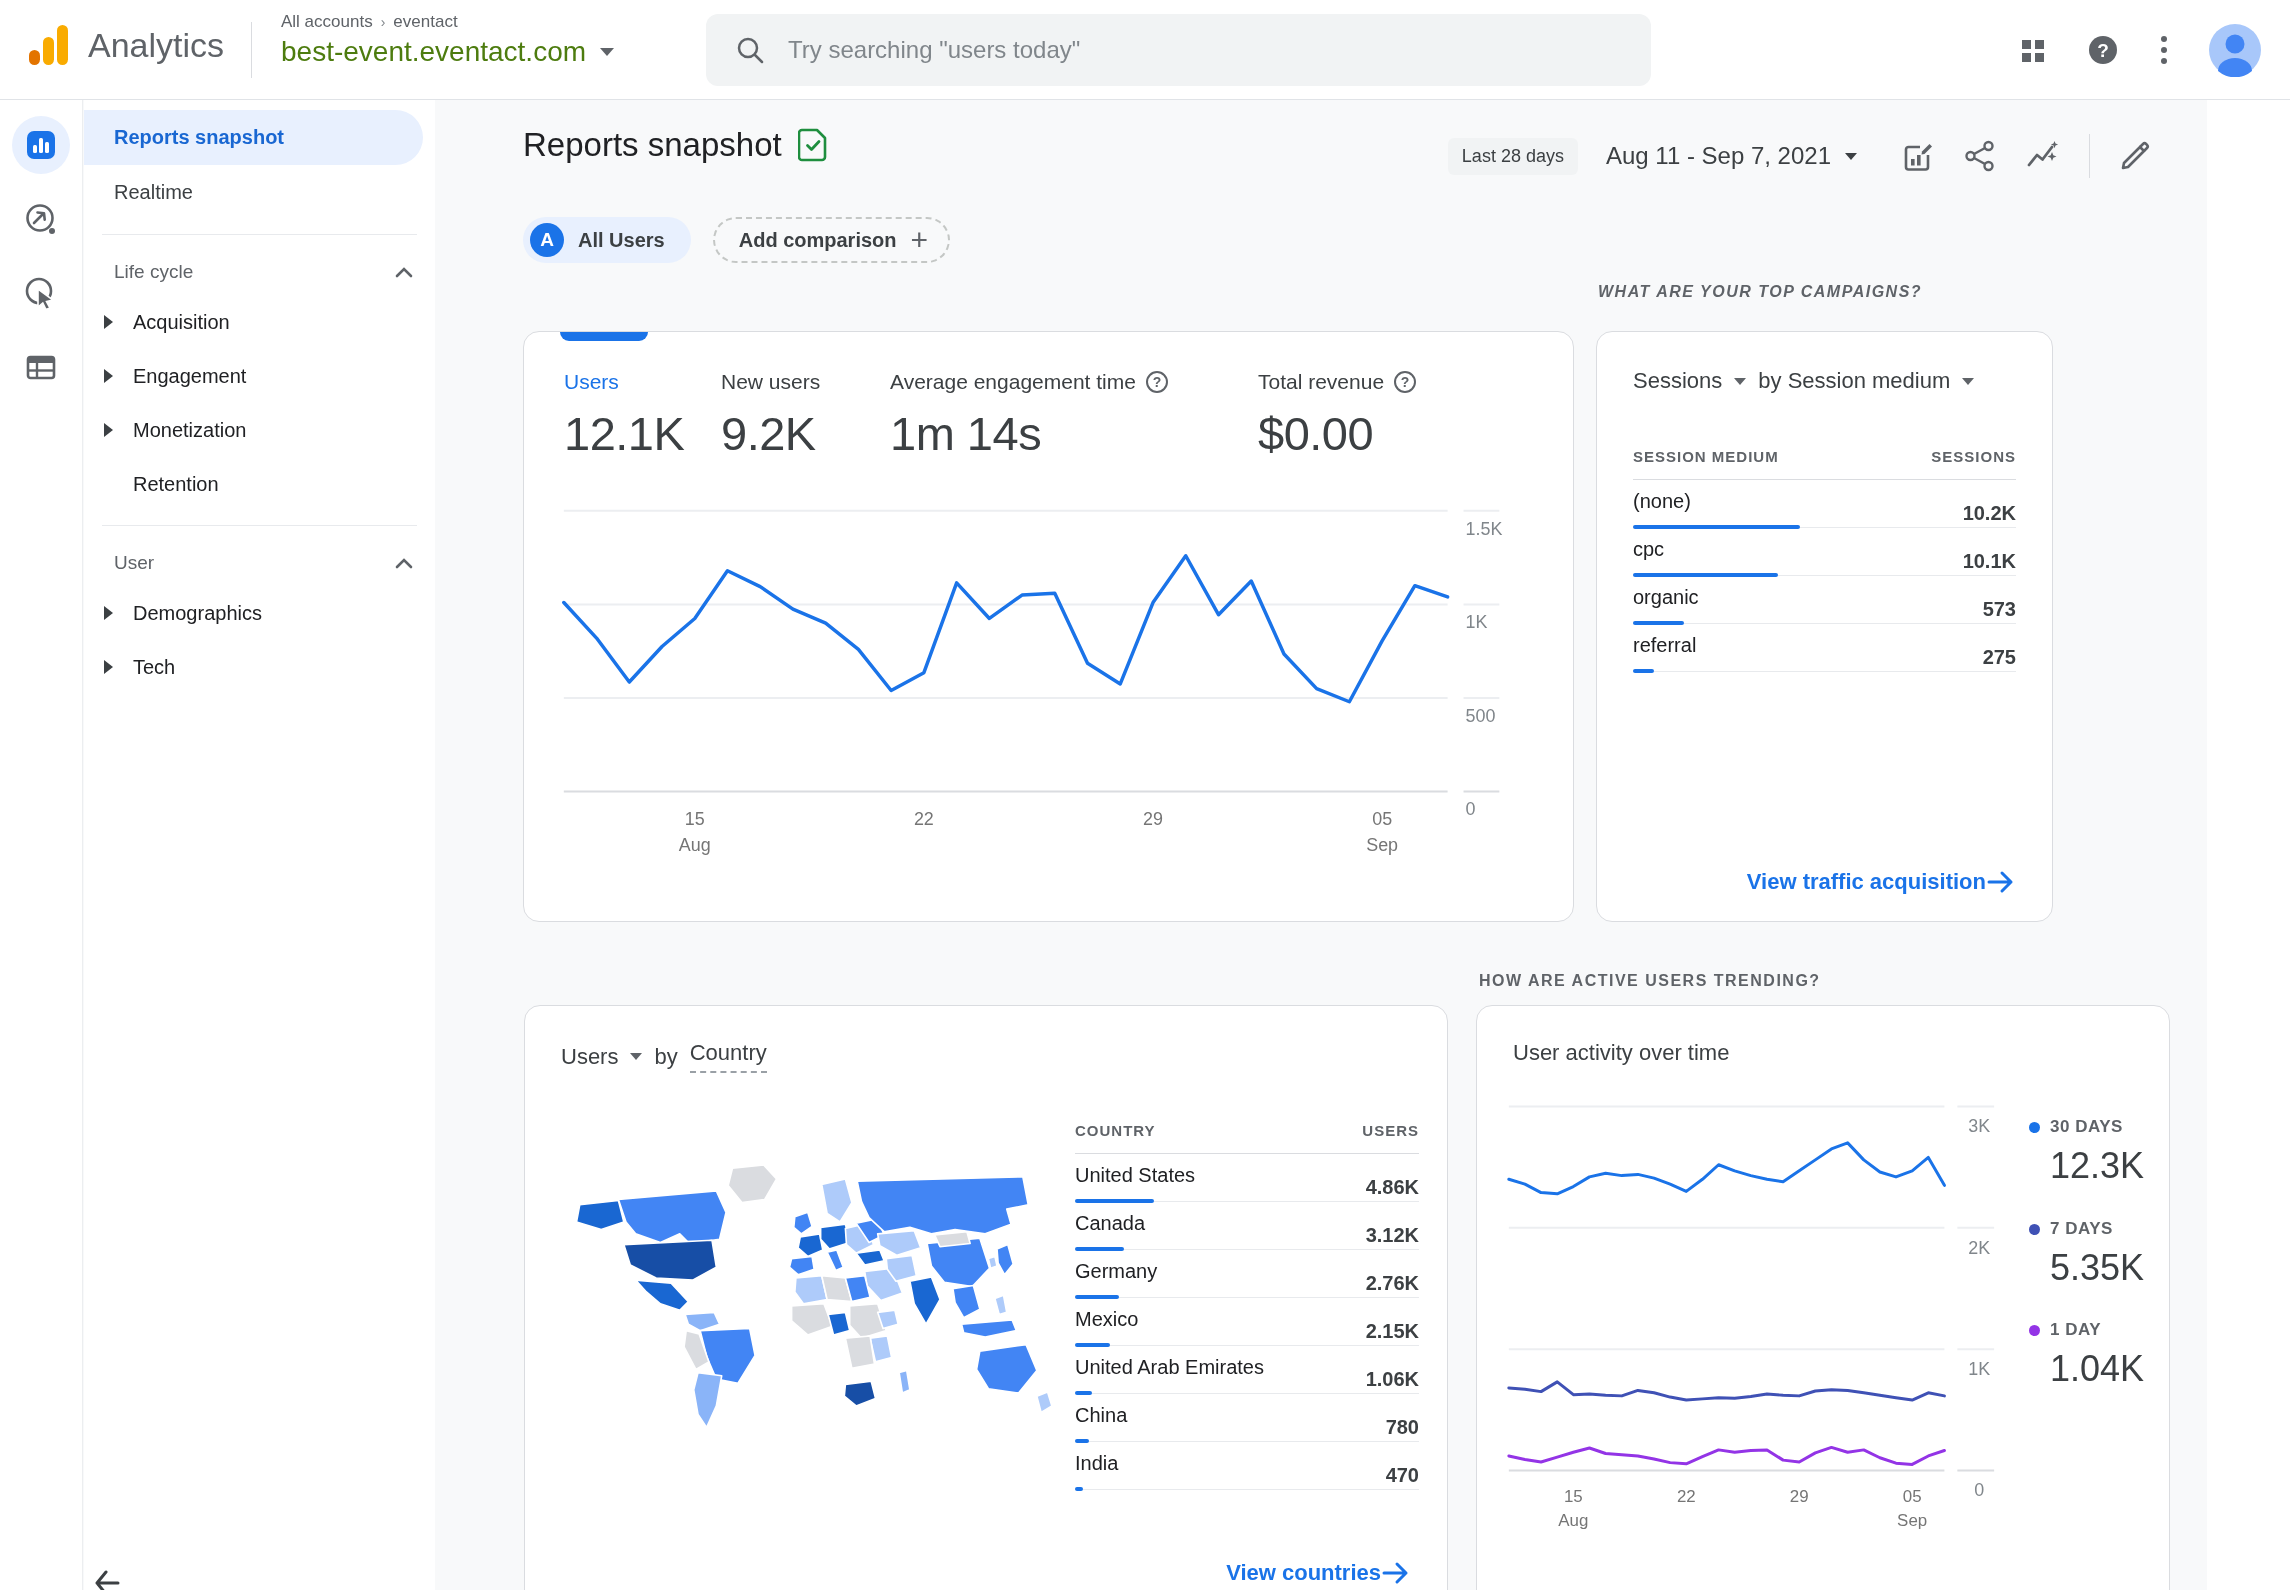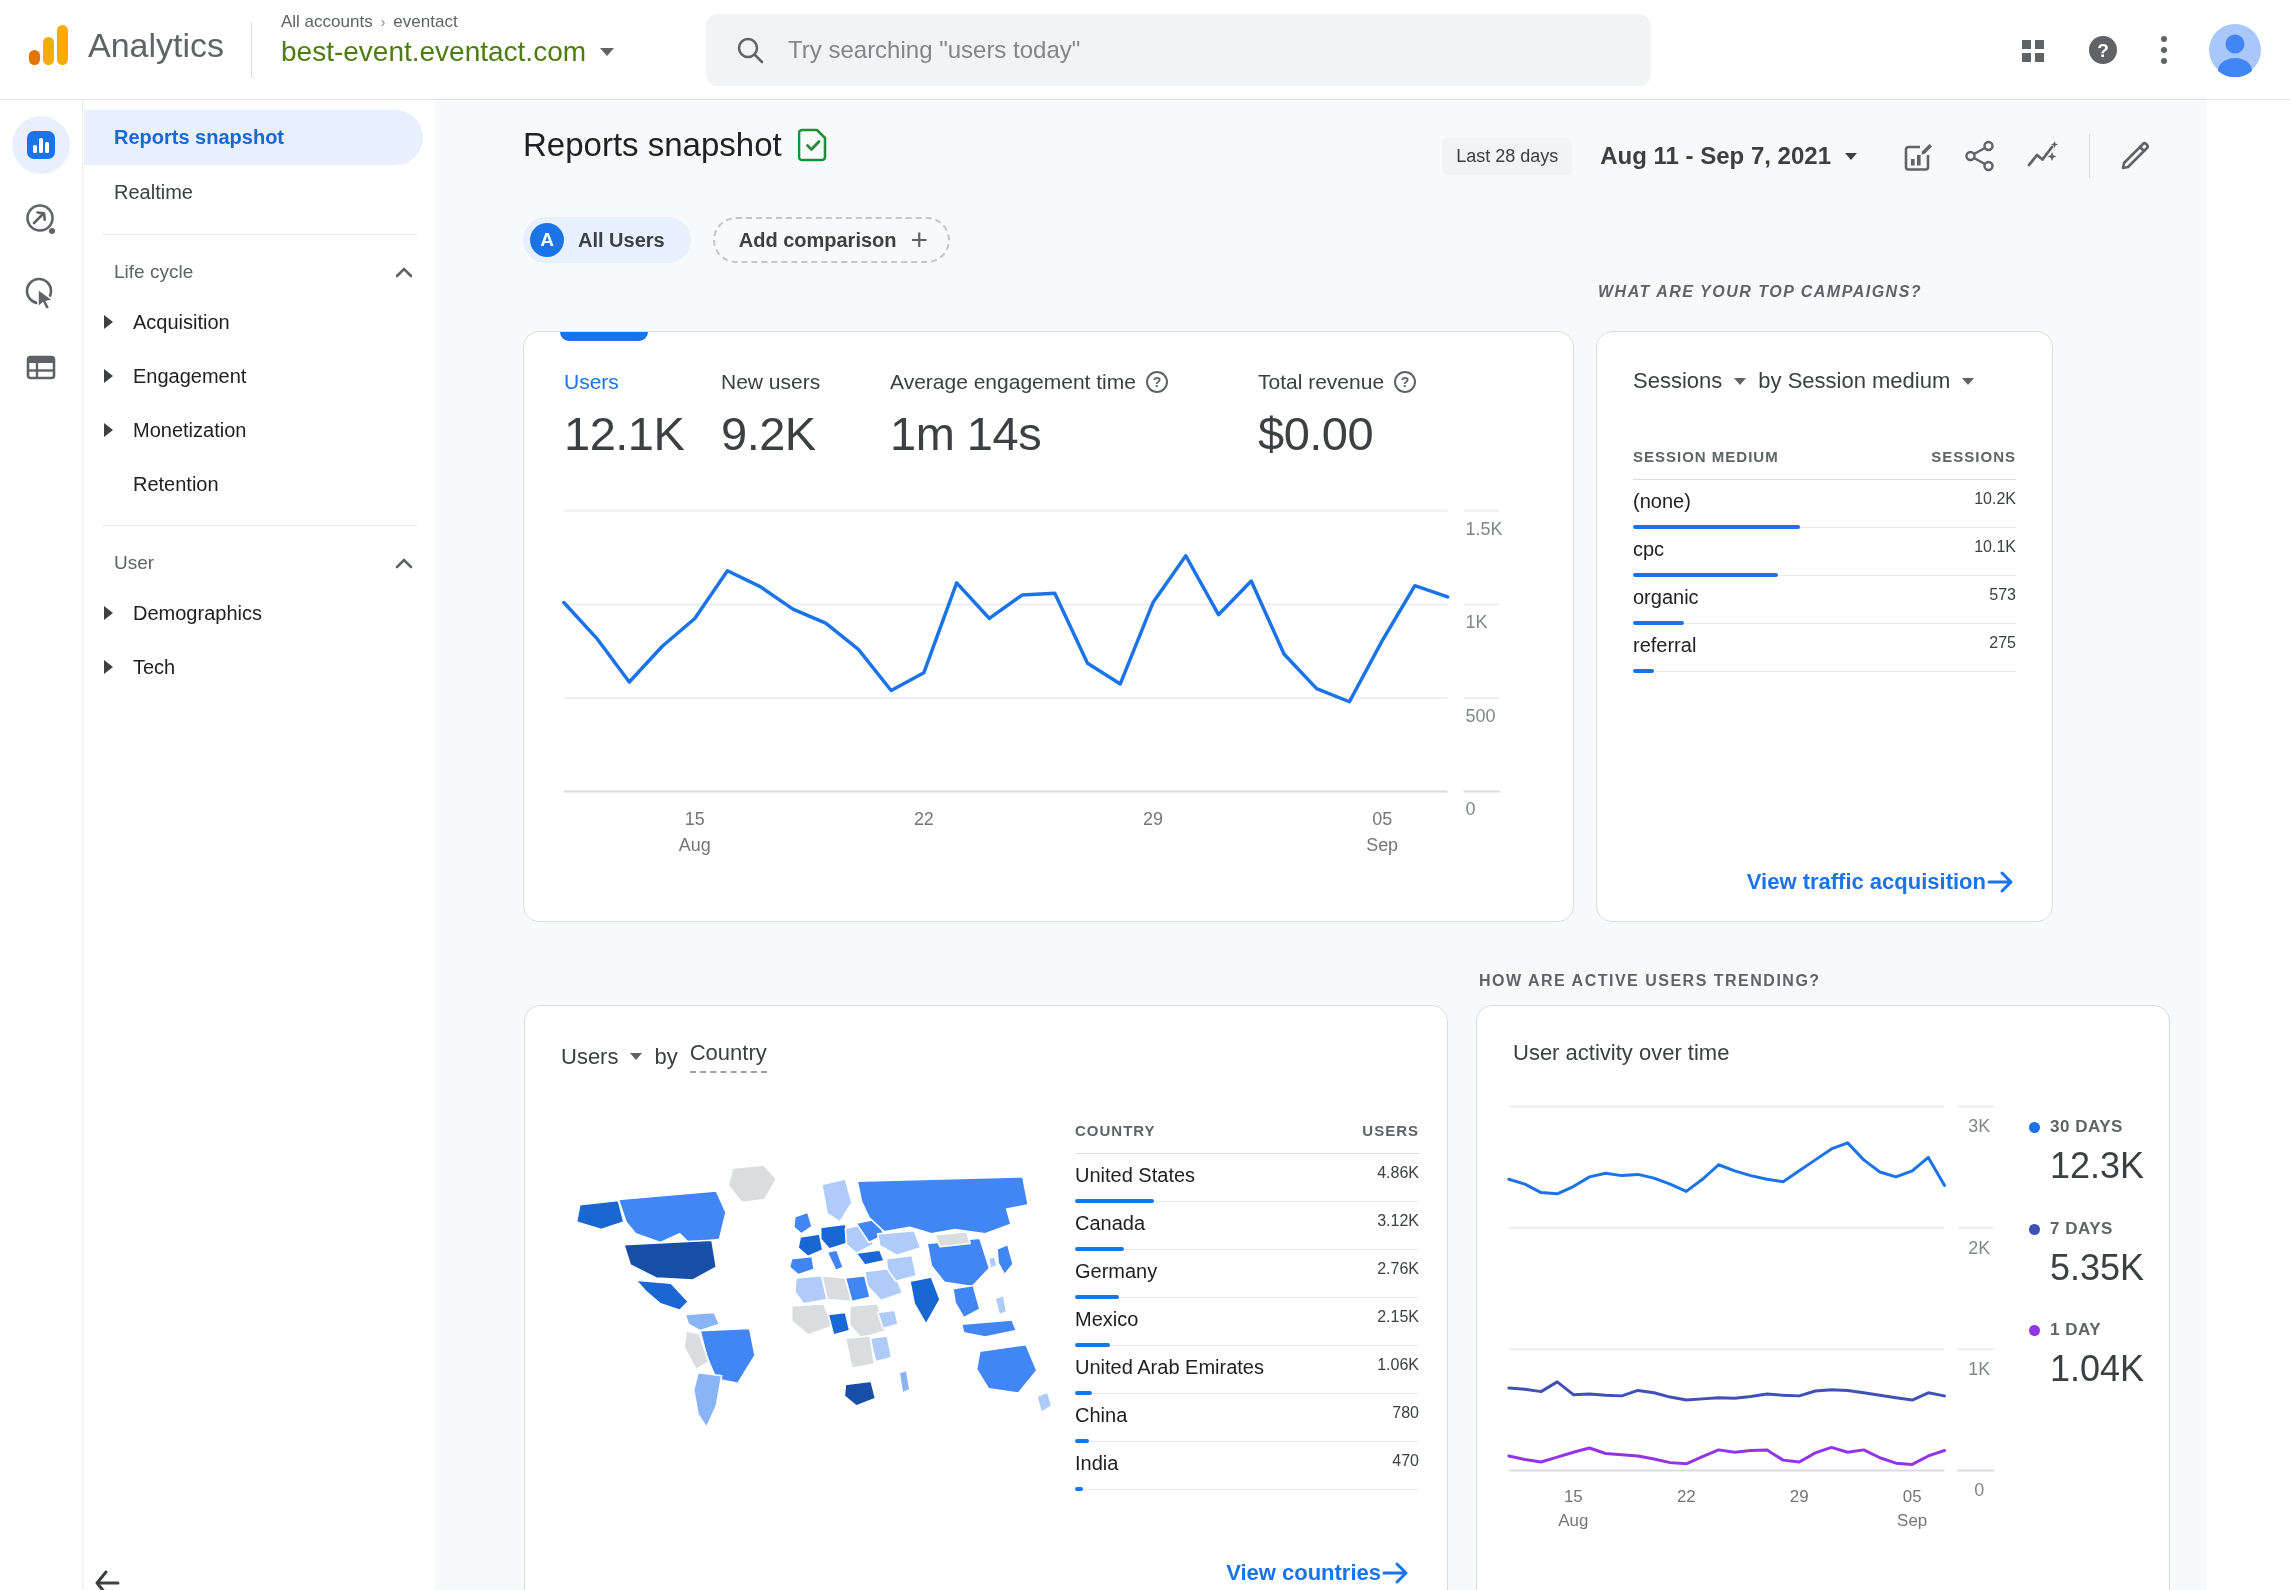--- a/index.html
+++ b/index.html
@@ -37,21 +37,21 @@
   .tri-spacer { width:29px; }
   .drawer-collapse { position:absolute; bottom:-12px; left:8px; }
 
   
   .main { position:absolute; top:100px; left:435px; width:1856px; bottom:0; background:#f8f9fa; overflow:hidden; }
   .right-gutter { position:absolute; top:0; right:0; width:84px; bottom:0; background:#fff; }
   .page-title-row { position:absolute; left:88px; top:26px; display:flex; align-items:center; gap:16px; }
   .page-title { font-size:33px; color:#202124; font-weight:normal; }
   .toolbar-right { position:absolute; top:34px; right:139px; display:flex; align-items:center; gap:28px; }
   .date-preset { background:#f1f3f4; border-radius:6px; padding:8px 14px; font-size:18px; color:#3c4043; cursor:pointer; }
-  .date-range { font-size:24px; font-weight:bold; color:#3c4043; display:flex; align-items:center; gap:14px; cursor:pointer; }
+  .date-range { font-size:24px; font-weight:normal; color:#3c4043; display:flex; align-items:center; gap:14px; cursor:pointer; }
   .tb-vdiv { width:1px; height:44px; background:#dadce0; }
   .caret-down { width:0; height:0; border-left:7px solid transparent; border-right:7px solid transparent; border-top:8px solid #5f6368; display:inline-block; }
   .caret-sm { border-left-width:6px; border-right-width:6px; border-top-width:7px; }
 
   .chips-row { position:absolute; left:88px; top:117px; display:flex; gap:22px; align-items:center; }
   .chip-allusers { height:46px; background:#e8f0fe; border-radius:24px; display:flex; align-items:center; padding:0 26px 0 7px; gap:14px; cursor:pointer; }
   .chip-a { width:34px; height:34px; border-radius:50%; background:#1a73e8; color:#fff; font-size:19px; font-weight:bold; display:flex; align-items:center; justify-content:center; }
   .chip-allusers span.lbl { font-size:20px; color:#3c4043; font-weight:bold; }
   .chip-add { height:46px; border:2px dashed #c4c7c5; border-radius:24px; display:flex; align-items:center; padding:0 20px 0 24px; gap:14px; cursor:pointer; font-size:20px; color:#3c4043; font-weight:bold; }
   .chip-add .plus { font-size:30px; color:#5f6368; font-weight:normal; line-height:0; }
@@ -68,21 +68,21 @@
   .metric .m-value { font-size:47px; color:#3c4043; margin-top:12px; letter-spacing:-0.5px; }
   .help-circle { width:22px; height:22px; border:2px solid #5f6368; border-radius:50%; color:#5f6368; font-size:14px; font-weight:bold; display:inline-flex; align-items:center; justify-content:center; cursor:pointer; }
 
   
   .campaigns-card { left:1161px; top:231px; width:457px; height:591px; }
   .selector-row { position:absolute; left:36px; top:36px; font-size:22px; color:#3c4043; display:flex; align-items:center; gap:12px; white-space:nowrap; cursor:pointer; }
   .bar-table { position:absolute; left:36px; right:36px;margin-top:13px; }
   .bt-head { display:flex; justify-content:space-between; font-size:15px; letter-spacing:1px; color:#5f6368; font-weight:bold; padding-bottom:14px; border-bottom:1px solid #dadce0; }
   .bt-row { position:relative; height:48px; border-bottom:1px solid #e8eaed; }
   .bt-label { position:absolute; left:0; top:10px; font-size:20px; color:#202124; }
-  .bt-value { position:absolute; right:0; top:10px; font-size:16px; color:#3c4043; }
+  .bt-value { position:absolute; right:0; top:22px; font-size:20px; color:#3c4043;font-weight:bold; }
   .bt-bar { position:absolute; left:0; bottom:-2px; height:4px; background:#1a73e8; border-radius:2px; }
   .card-link { position:absolute; display:flex; align-items:center; font-size:22px; font-weight:bold; color:#1a73e8; cursor:pointer; }
 
   
   .map-card { left:89px; top:905px; width:924px; height:657px; }
   .map-title { position:absolute; left:36px; top:34px; font-size:22px; color:#3c4043; display:flex; align-items:center; gap:12px; cursor:pointer; }
   .dashed-dim { border-bottom:2px dashed #9aa0a6; padding-bottom:5px; }
 
   
   .trend-card { left:1041px; top:905px; width:694px; height:657px; }

